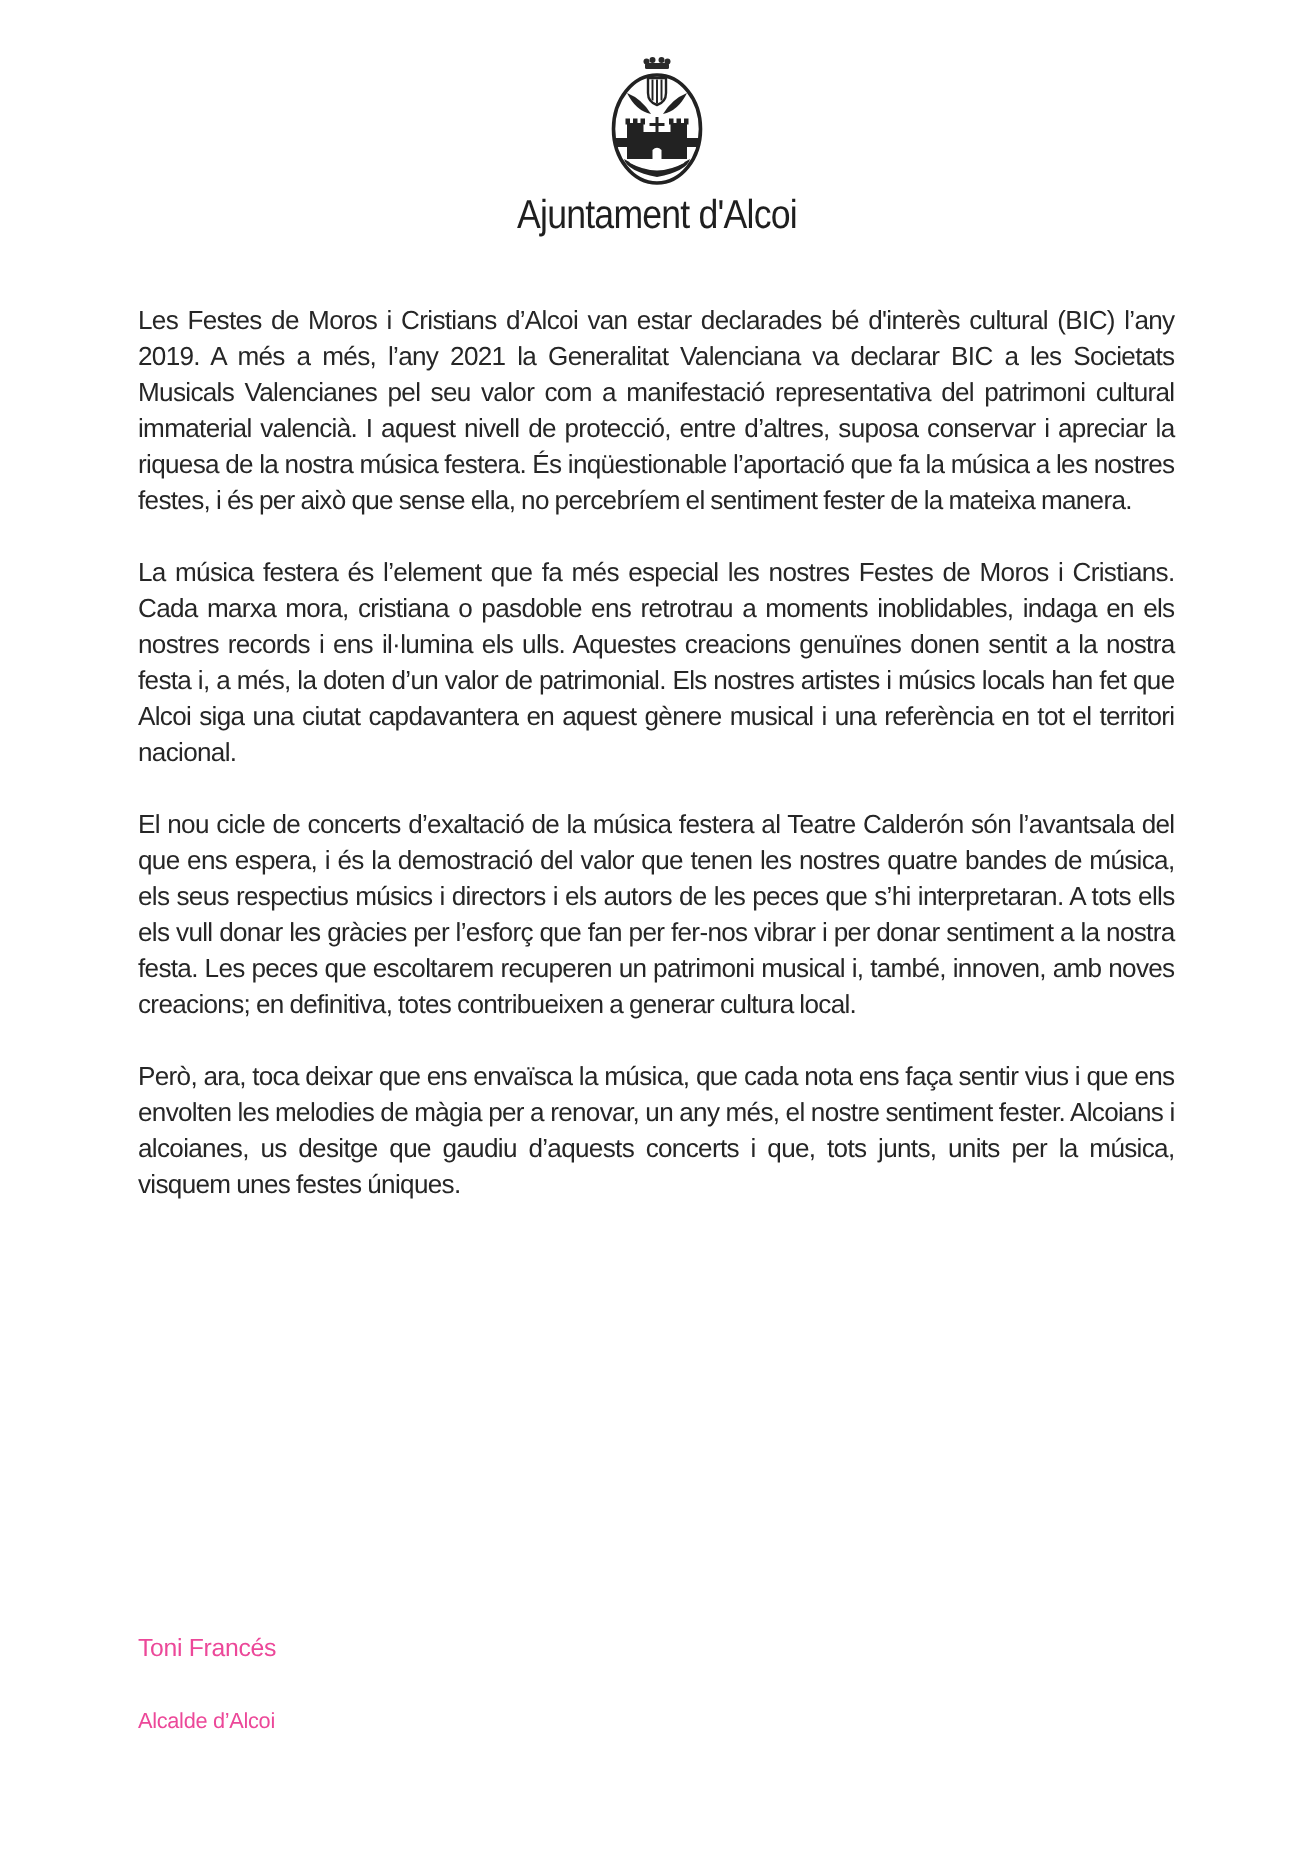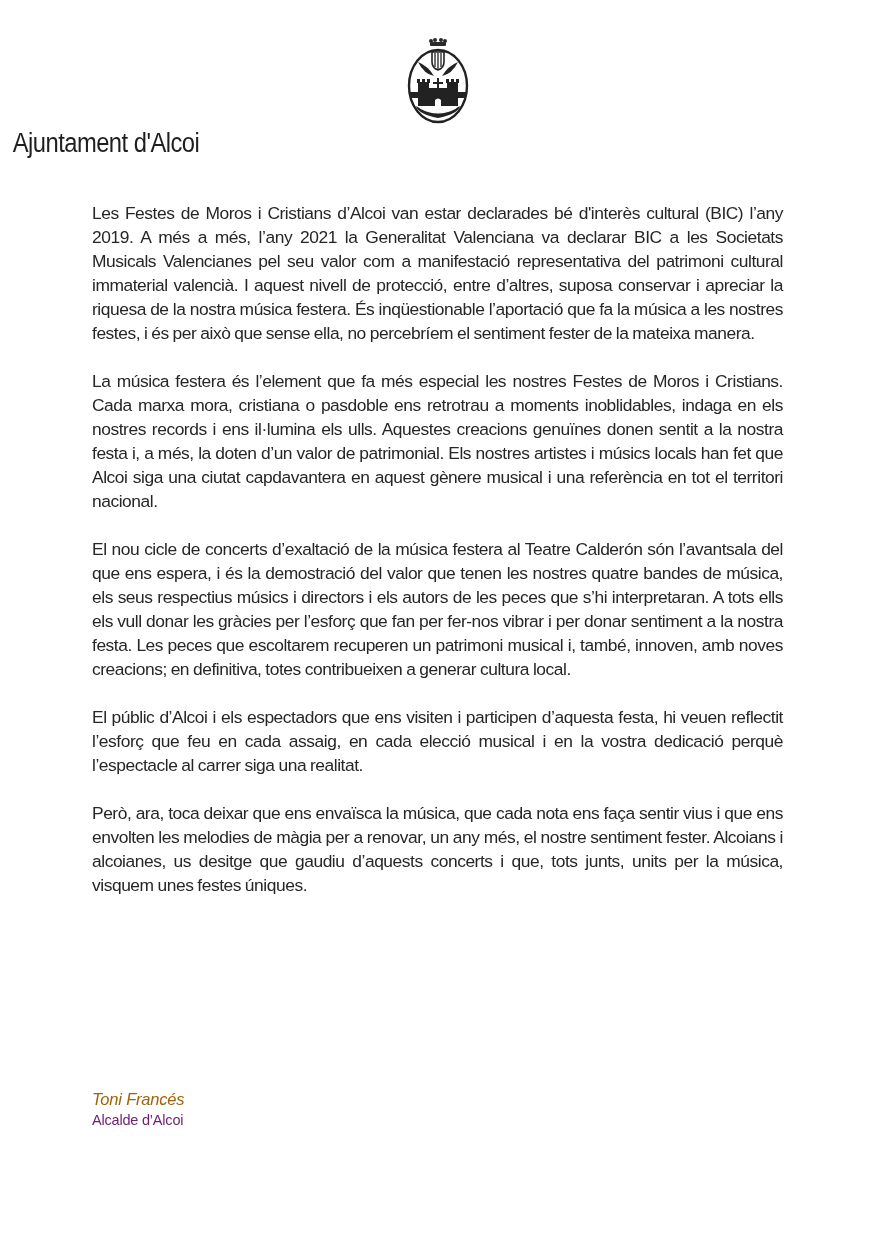--- a/index.html
+++ b/index.html
@@ -1,37 +1,37 @@
 <!DOCTYPE html>
 <html><head>
 <meta charset="utf-8">
 <style>
   html, body { margin: 0; padding: 0; background: #ffffff; }
   body {
     width: 875px; height: 1241px; position: relative; overflow: hidden;
     font-family: "Liberation Sans", sans-serif; color: #262626;
   }
-  .header { position: absolute; top: 38px; left: 0; width: 875px; }
+  .header { position: absolute; top: 38px; left: 0; width: 875px; text-align: center; }
   .emblem { display: block; margin: 0 auto; width: 64px; height: 88px; }
   .org-name {
     font-family: "Liberation Sans", sans-serif;
     font-size: 27px; letter-spacing: -0.6px; color: #1f1f1f;
     margin-top: 2px; transform: scaleX(0.88); display: inline-block;
   }
   .letter {
     position: absolute; top: 201px; left: 92px; width: 691px;
   }
   .para {
     margin: 0 0 24px 0; font-size: 17.4px; line-height: 24px;
     text-align: justify; letter-spacing: -0.45px; word-spacing: -0.5px;
     color: #262626;
   }
   .signature { position: absolute; top: 1088px; left: 92px; }
-  .sig-name { font-size: 16.5px; line-height: 22px; color: #a16207; letter-spacing: -0.2px; font-style: italic; }
-  .sig-title { font-size: 14.5px; line-height: 20px; color: #701a75; letter-spacing: -0.2px; }
+  .sig-name { font-size: 16.5px; line-height: 22px; color: #ec4899; letter-spacing: -0.2px; }
+  .sig-title { font-size: 14.5px; line-height: 20px; color: #ec4899; letter-spacing: -0.2px; margin-top: 28px; }
 </style>
 </head>
 <body>
 
 <div class="header">
   <svg class="emblem" viewBox="0 0 64 88">
 
     <g fill="#2a2a2a">
       <rect x="24" y="4" width="16" height="4" rx="1"></rect>
       <circle cx="25" cy="3" r="2"></circle>
@@ -74,20 +74,19 @@
     <path d="M10 68 q22 14 44 0 q-2 8 -22 12 q-20 -4 -22 -12z" fill="#222"></path>
     <path d="M14 70 q18 10 36 0" fill="none" stroke="#fff" stroke-width="1.2"></path>
   </svg>
   <div class="org-name">Ajuntament d'Alcoi</div>
 </div>
 
 <div class="letter">
   <p class="para">Les Festes de Moros i Cristians d’Alcoi van estar declarades bé d'interès cultural (BIC) l’any 2019. A més a més, l’any 2021 la Generalitat Valenciana va declarar BIC a les Societats Musicals Valencianes pel seu valor com a manifestació representativa del patrimoni cultural immaterial valencià. I aquest nivell de protecció, entre d’altres, suposa conservar i apreciar la riquesa de la nostra música festera. És inqüestionable l’aportació que fa la música a les nostres festes, i és per això que sense ella, no percebríem el sentiment fester de la mateixa manera.</p>
   <p class="para">La música festera és l’element que fa més especial les nostres Festes de Moros i Cristians. Cada marxa mora, cristiana o pasdoble ens retrotrau a moments inoblidables, indaga en els nostres records i ens il·lumina els ulls. Aquestes creacions genuïnes donen sentit a la nostra festa i, a més, la doten d’un valor de patrimonial. Els nostres artistes i músics locals han fet que Alcoi siga una ciutat capdavantera en aquest gènere musical i una referència en tot el territori nacional.</p>
   <p class="para">El nou cicle de concerts d’exaltació de la música festera al Teatre Calderón són l’avantsala del que ens espera, i és la demostració del valor que tenen les nostres quatre bandes de música, els seus respectius músics i directors i els autors de les peces que s’hi interpretaran. A tots ells els vull donar les gràcies per l’esforç que fan per fer-nos vibrar i per donar sentiment a la nostra festa. Les peces que escoltarem recuperen un patrimoni musical i, també, innoven, amb noves creacions; en definitiva, totes contribueixen a generar cultura local.</p>
-  <p class="para">El públic d’Alcoi i els espectadors que ens visiten i participen d’aquesta festa, hi veuen reflectit l’esforç que feu en cada assaig, en cada elecció musical i en la vostra dedicació perquè l’espectacle al carrer siga una realitat.</p>
   <p class="para">Però, ara, toca deixar que ens envaïsca la música, que cada nota ens faça sentir vius i que ens envolten les melodies de màgia per a renovar, un any més, el nostre sentiment fester. Alcoians i alcoianes, us desitge que gaudiu d’aquests concerts i que, tots junts, units per la música, visquem unes festes úniques.</p>
 </div>
 
 <div class="signature">
   <div class="sig-name">Toni Francés</div>
   <div class="sig-title">Alcalde d’Alcoi</div>
 </div>
 
 </body></html>

